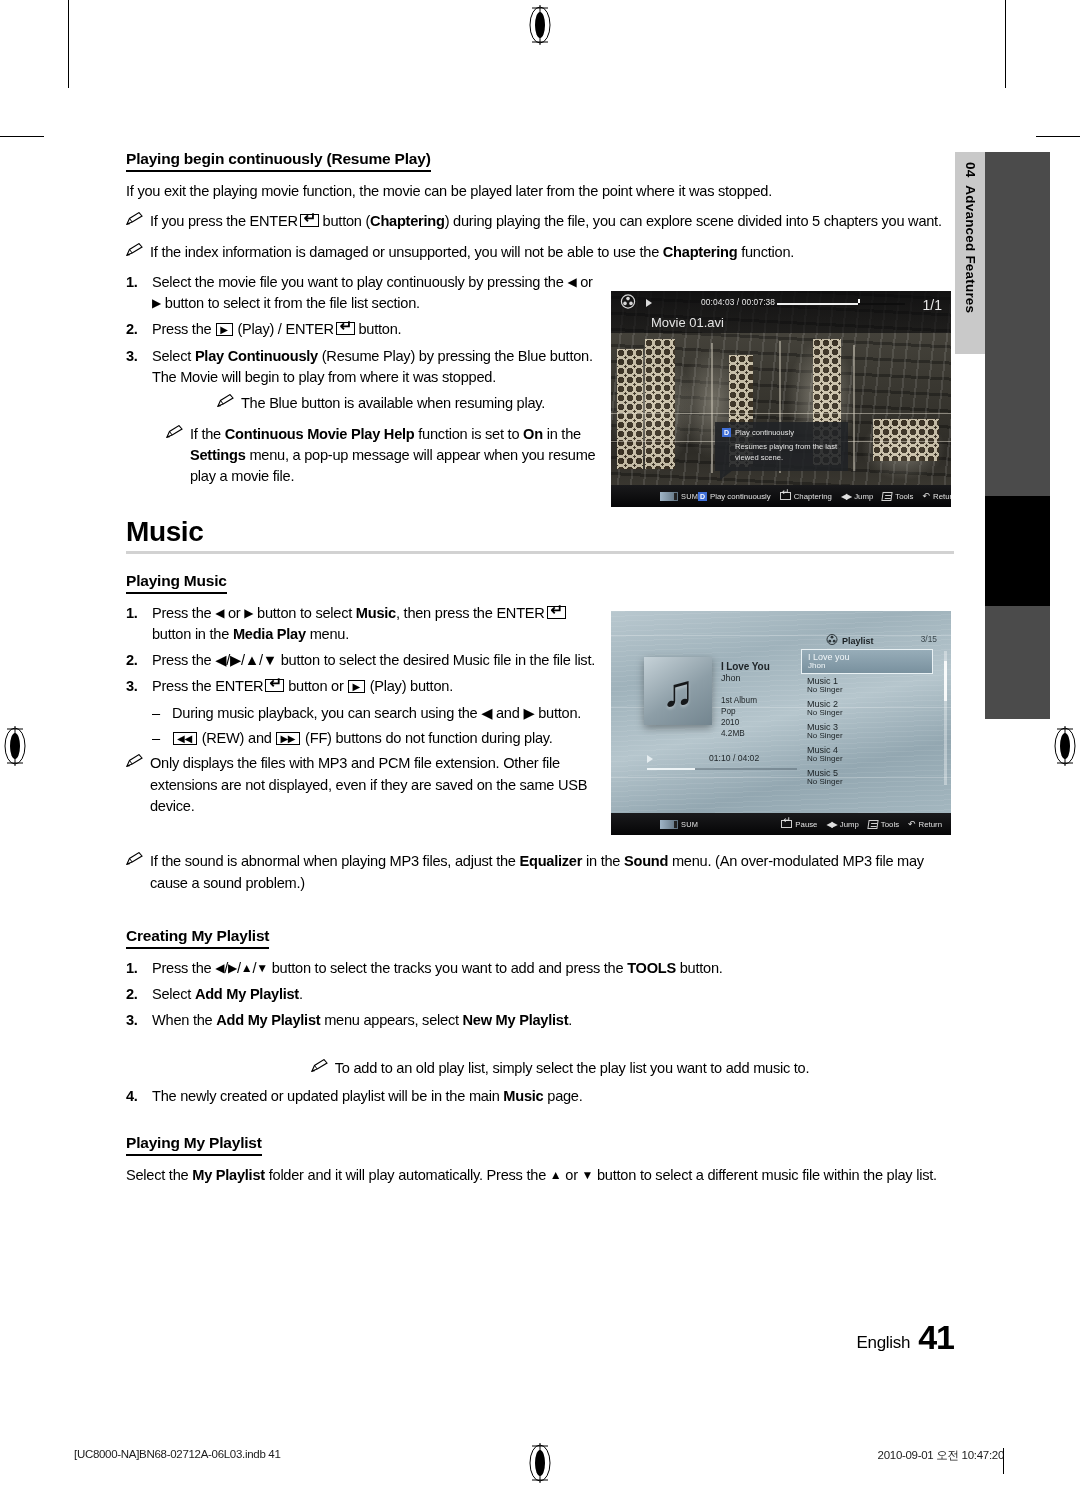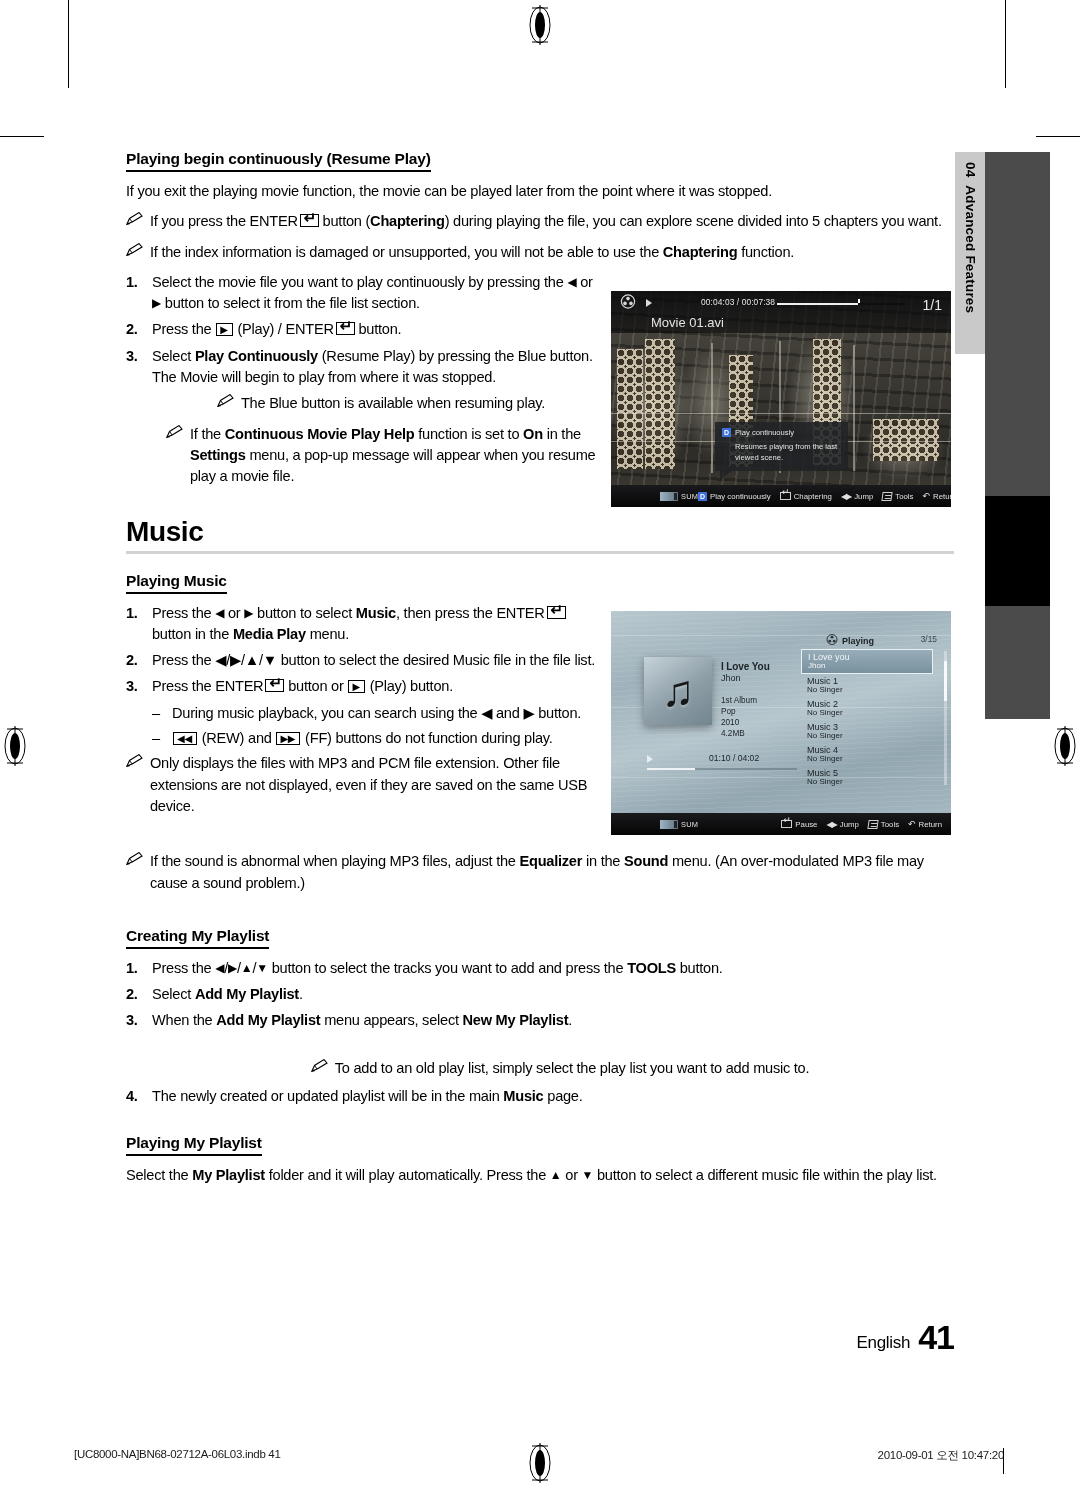--- a/index.html
+++ b/index.html
@@ -656,21 +656,21 @@
 
     <div class="pl-head">
       <span>
         <svg width="12" height="11" viewBox="0 0 12 11">
             <circle cx="6" cy="5.5" r="5" fill="none" stroke="#2b3438" stroke-width="1"></circle>
             <circle cx="6" cy="3.2" r="1.4" fill="#2b3438"></circle>
             <circle cx="3.8" cy="7.2" r="1.4" fill="#2b3438"></circle>
             <circle cx="8.2" cy="7.2" r="1.4" fill="#2b3438"></circle>
           </svg>
       </span>
-      <span>Playing</span>
+      <span>Playlist</span>
     </div>
     <div class="pl-count">3/15</div>
 
     <div class="pl-list">
       <div class="pl-item sel">
         <div class="pl-name">I Love you</div>
         <div class="pl-sub">Jhon</div>
       </div>
       <div class="pl-item">
         <div class="pl-name">Music 1</div>

